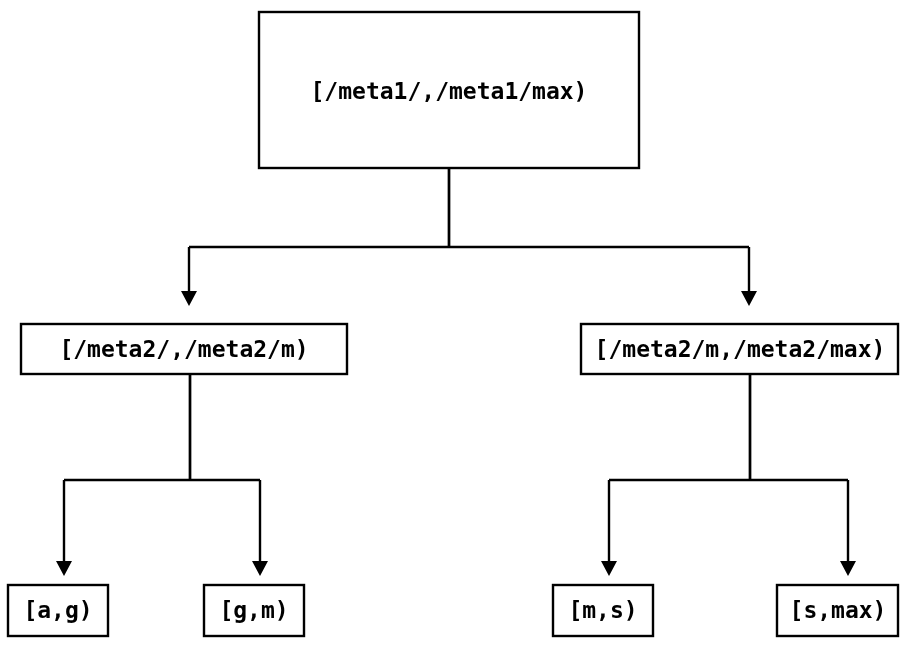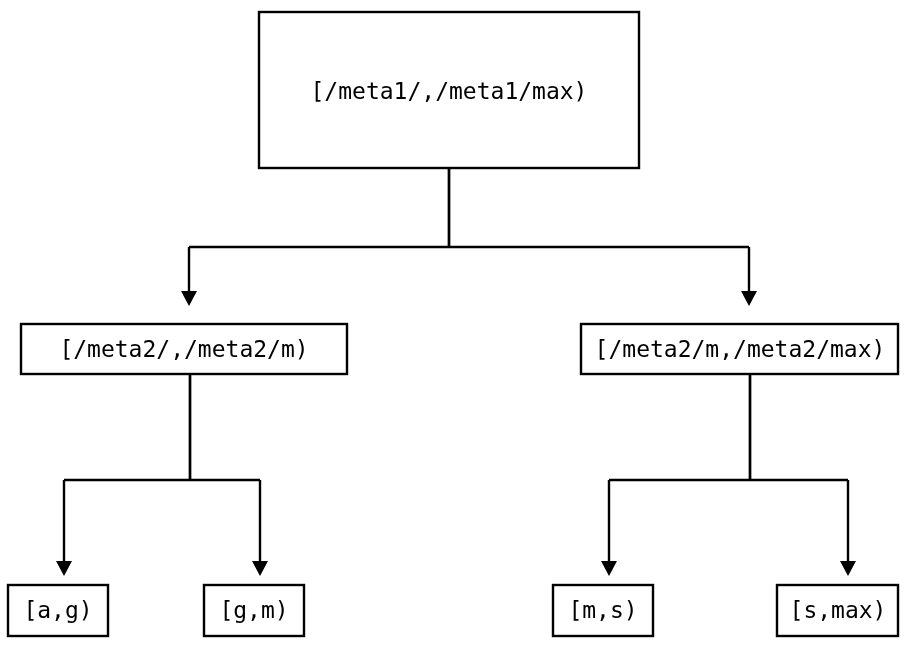--- a/index.html
+++ b/index.html
@@ -12,20 +12,21 @@
     width: 912px;
     height: 652px;
     font-family: "DejaVu Sans Mono", "Liberation Mono", monospace;
     overflow: hidden;
   }
   #diagram-root {
     position: relative;
     width: 912px;
     height: 652px;
     background: #ffffff;
+    font-weight: bold;
   }
   svg#tree-svg {
     position: absolute;
     top: 0;
     left: 0;
     width: 912px;
     height: 652px;
     display: block;
   }
   .node-box {

